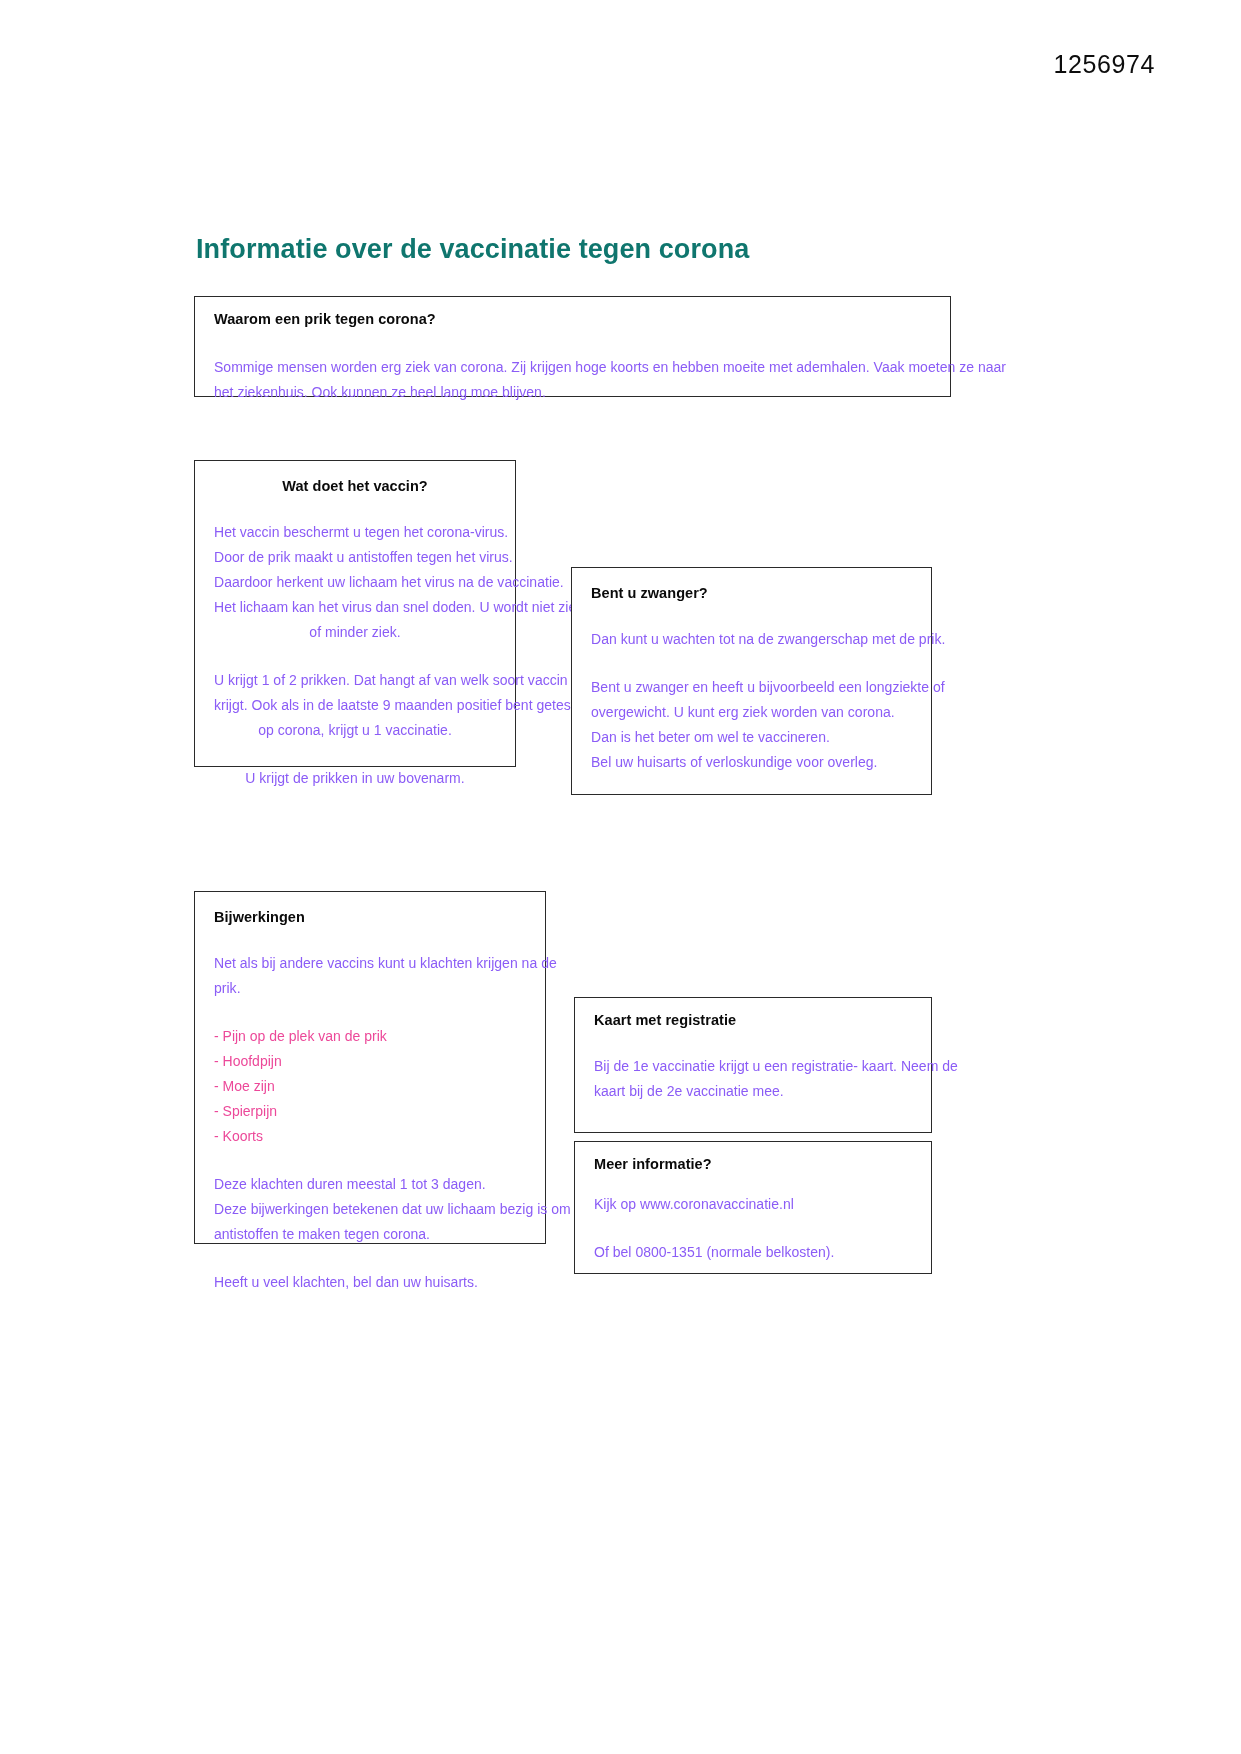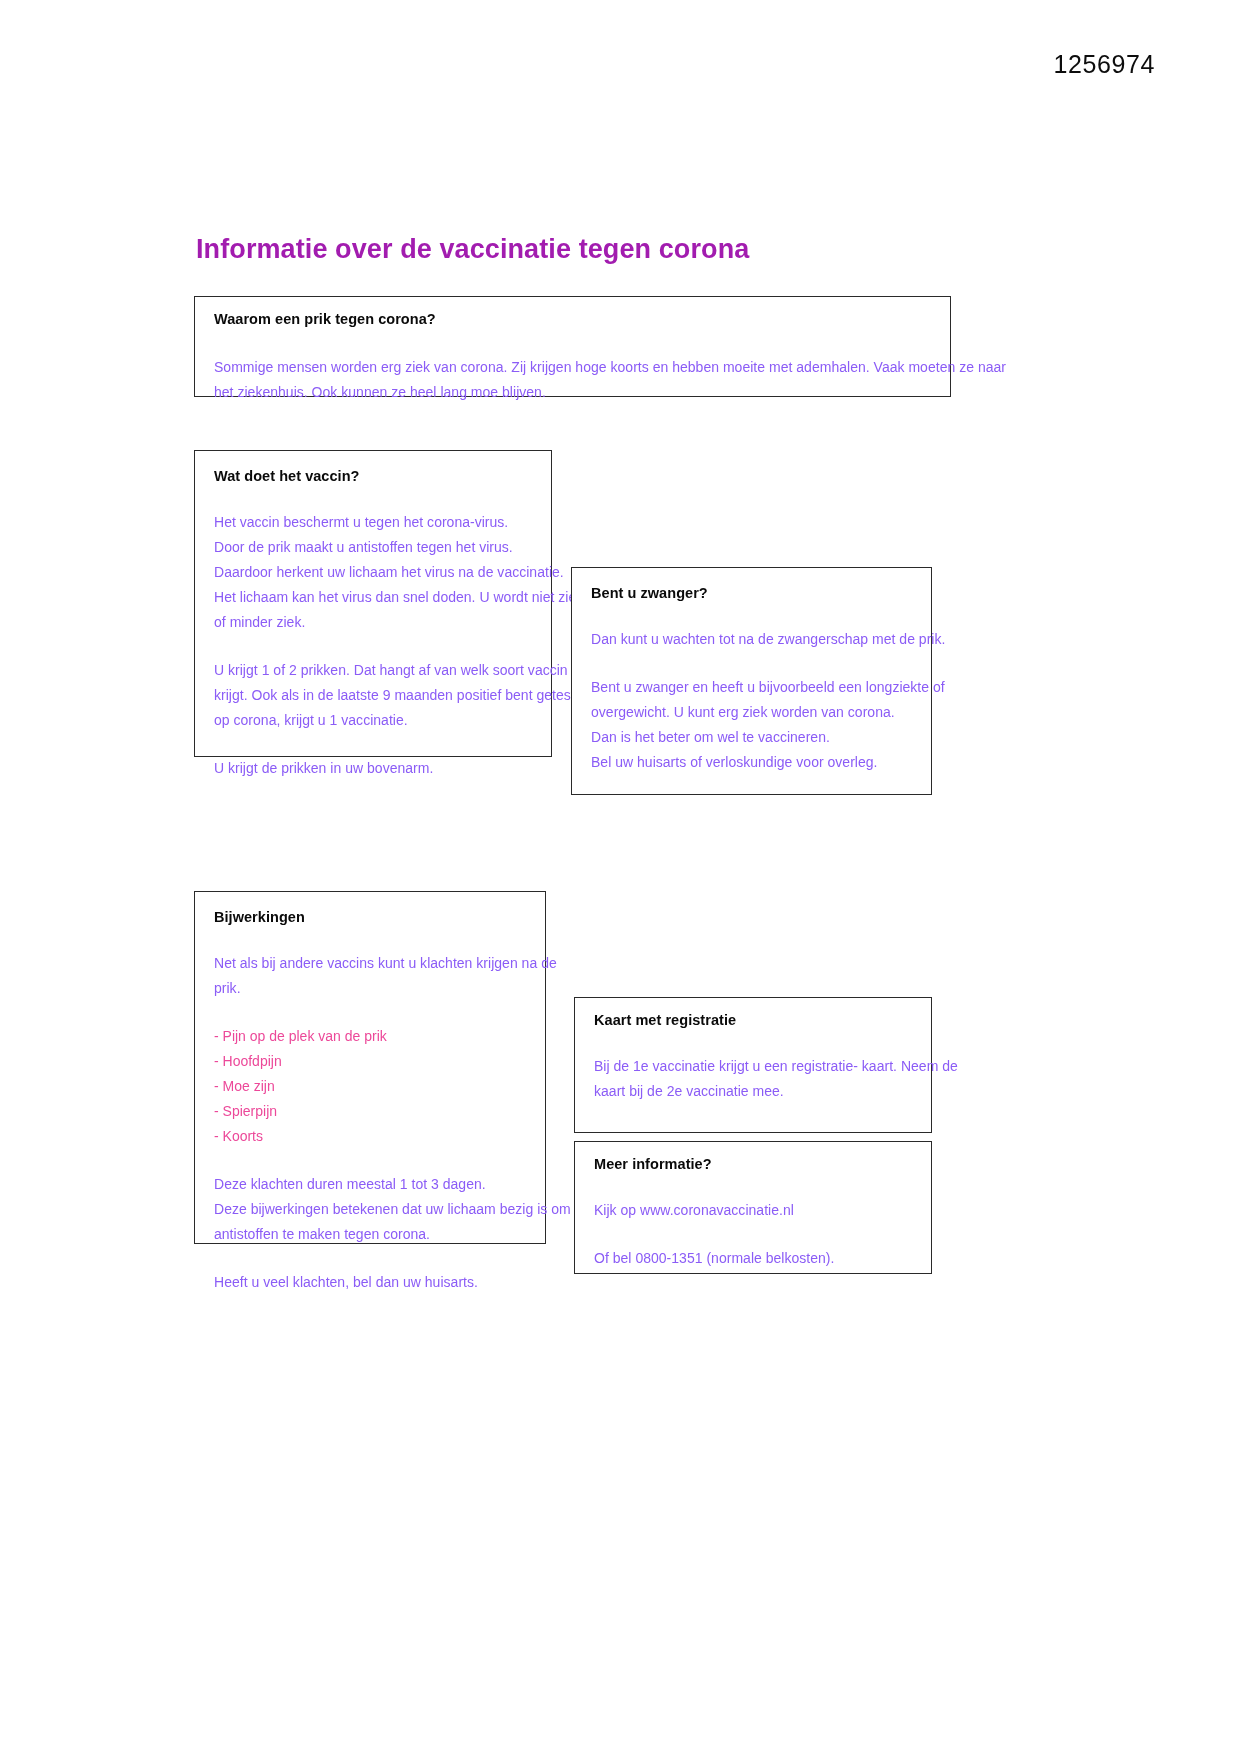--- a/index.html
+++ b/index.html
@@ -25,21 +25,21 @@
     color: #0d0d0d;
     white-space: nowrap;
   }
   .page-title {
     position: absolute;
     left: 196px;
     top: 216px;
     font-size: 27px;
     font-weight: bold;
     letter-spacing: 0.1px;
-    color: #a21caf;
+    color: #0f766e;
     white-space: nowrap;
   }
   .box {
     position: absolute;
     box-sizing: border-box;
     border: 1.6px solid #2a2a2a;
     background: #ffffff;
   }
   .box-inner {
     padding: 17px 19px 14px 19px;
@@ -73,33 +73,33 @@
   }
   .list li {
     font-size: 14px;
     line-height: 25px;
     color: #ec4899;
     white-space: nowrap;
   }
 
   
   #box-waarom   { left: 194px;  top: 296px;  width: 757px;  height: 101px; }
-  #box-wat      { left: 194px;  top: 450px;  width: 358px;  height: 307px; }
+  #box-wat      { left: 194px;  top: 460px;  width: 322px;  height: 307px; text-align: center; }
   #box-zwanger  { left: 571px;  top: 567px;  width: 361px;  height: 228px; }
   #box-bij      { left: 194px;  top: 891px;  width: 352px;  height: 353px; }
   #box-kaart    { left: 574px;  top: 997px;  width: 358px;  height: 136px; }
   #box-meer     { left: 574px;  top: 1141px; width: 358px;  height: 133px; }
 
   #box-waarom .box-inner  { padding: 14px 19px 12px 19px; }
   #box-waarom .box-heading{ margin-bottom: 28px; }
   #box-zwanger .box-inner { padding: 17px 19px 14px 19px; }
   #box-kaart .box-inner   { padding: 14px 19px 12px 19px; }
   #box-kaart .box-heading { margin-bottom: 26px; }
   #box-meer .box-inner    { padding: 14px 19px 12px 19px; }
-  #box-meer .box-heading  { margin-bottom: 26px; }
+  #box-meer .box-heading  { margin-bottom: 20px; }
 </style>
 </head>
 <body>
 
 <div class="page">
 
   <div class="doc-number">1256974</div>
 
   <h1 class="page-title">Informatie over de vaccinatie tegen corona</h1>
 

